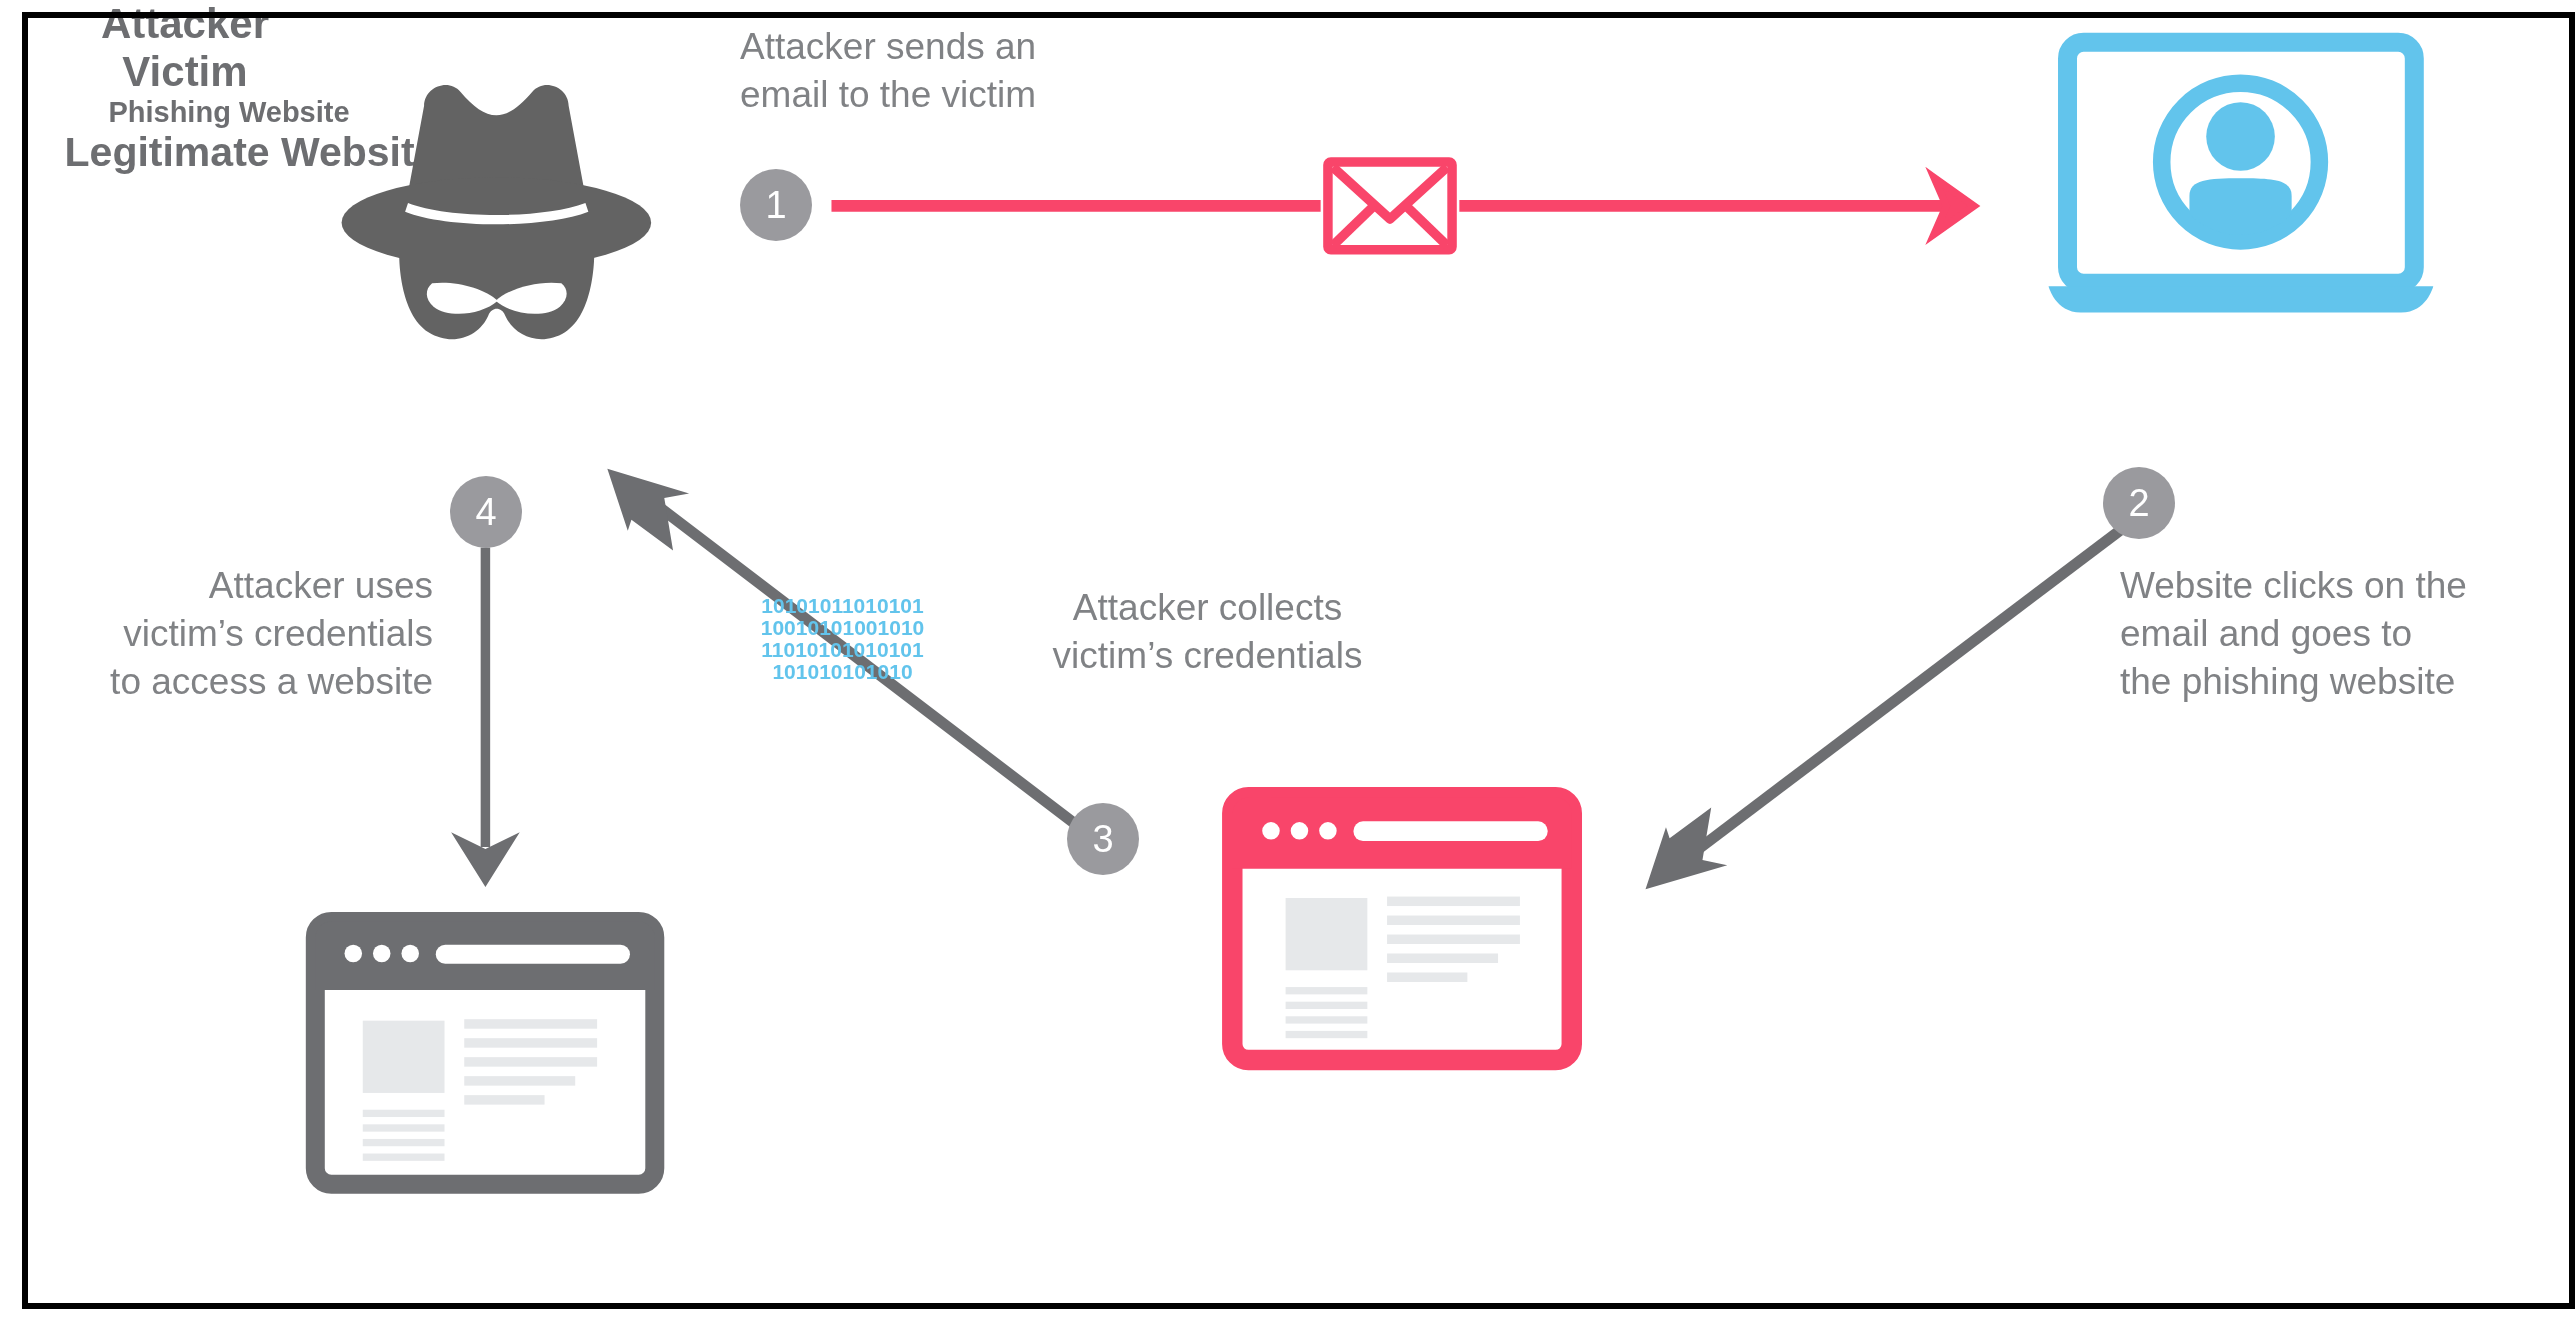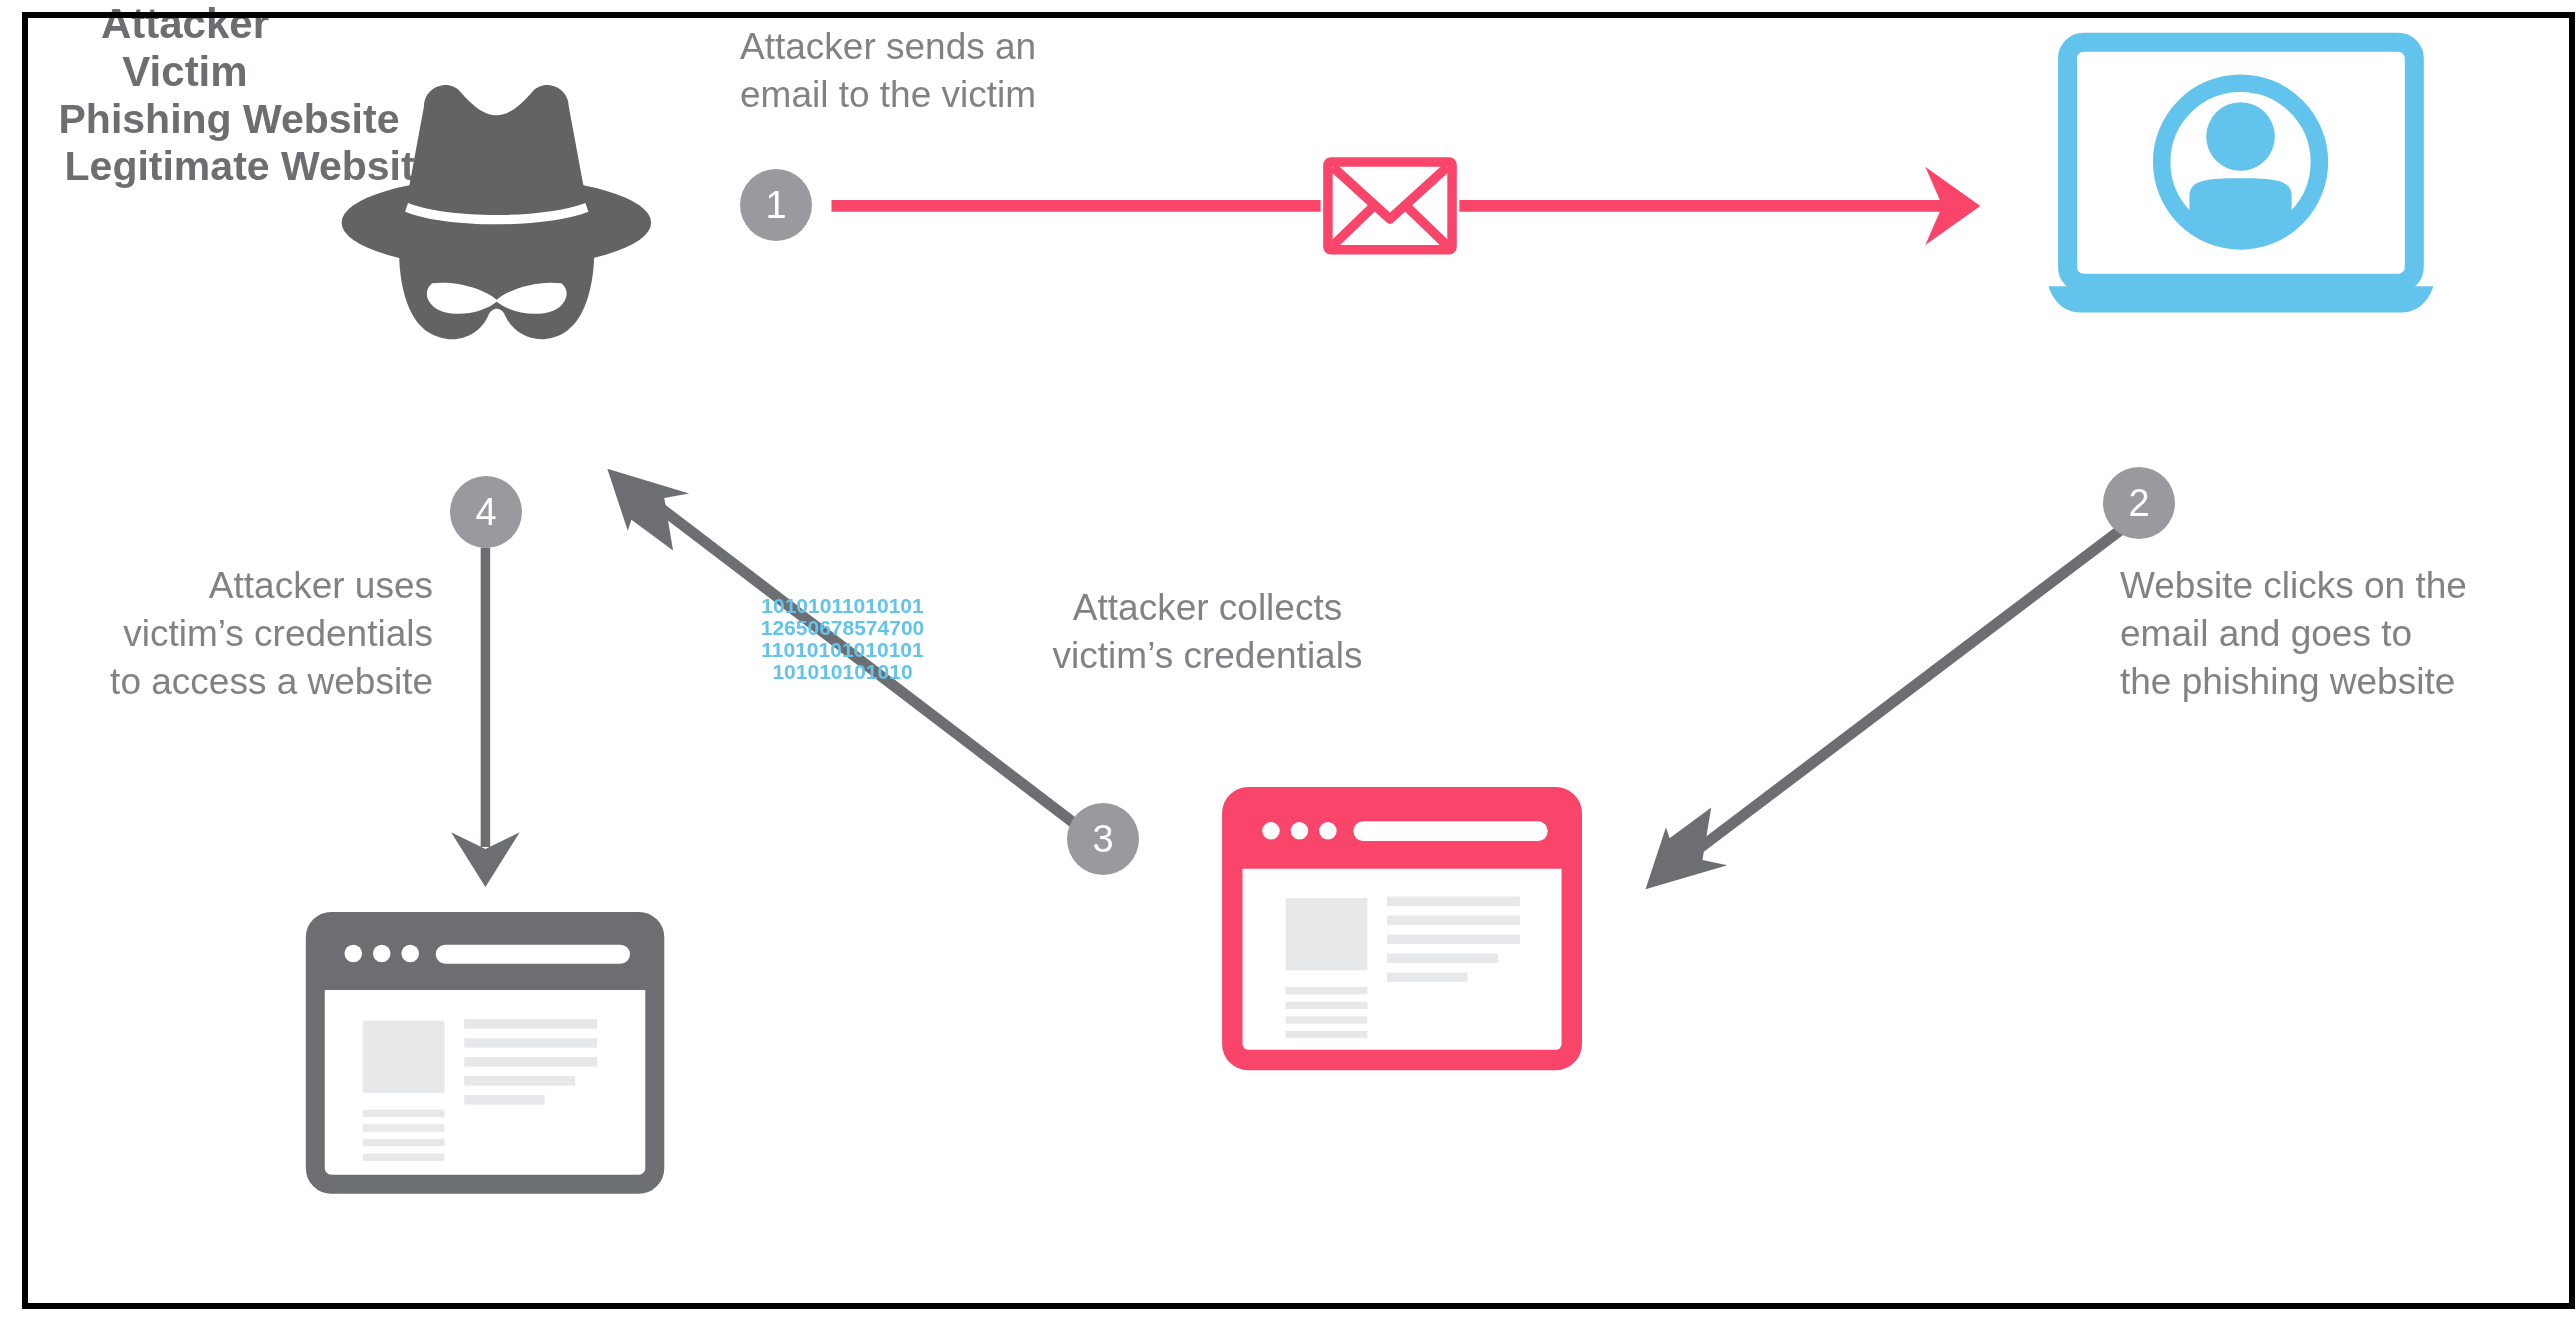--- a/index.html
+++ b/index.html
@@ -186,21 +186,21 @@
       <rect x="483" y="1540" width="112" height="10" fill="#e6e8ea"></rect>
       <rect x="483" y="1560" width="112" height="10" fill="#e6e8ea"></rect>
       <rect x="483" y="1580" width="112" height="10" fill="#e6e8ea"></rect>
     </g>
   </svg>
 
   <div class="node-label" style="left:311px; top:354px; width:350px; font-size:42px;">Attacker</div>
 
   <div class="node-label" style="left:2055px; top:354px; width:350px; font-size:42px;">Victim</div>
 
-  <div class="node-label" style="left:1173px; top:1128px; width:438px; font-size:41px;">Phishing Website</div>
+  <div class="node-label" style="left:1173px; top:1128px; width:438px; font-size:29px;">Phishing Website</div>
 
   <div class="node-label" style="left:234px; top:1241px; width:482px; font-size:41px;">Legitimate Website</div>
 
   <div class="badge" style="left:730px; top:169px; width:72px; height:72px;">1</div>
 
   <div class="badge" style="left:2093px; top:467px; width:72px; height:72px;">2</div>
 
   <div class="badge" style="left:1057px; top:803px; width:72px; height:72px;">3</div>
 
   <div class="badge" style="left:440px; top:476px; width:72px; height:72px;">4</div>
@@ -213,20 +213,20 @@
 the phishing website</div>
 
   <div class="caption" style="left:971px; top:584px; width:453px; text-align:center;">Attacker collects
 victim’s credentials</div>
 
   <div class="caption" style="left:29px; top:562px; width:394px; text-align:right;">Attacker uses
 victim’s credentials
 to access a website</div>
 
   <div class="binary-block" style="left:712px; top:595px; width:241px;">10101011010101
-12650678574700
+10010101001010
 11010101010101
 101010101010</div>
 
   <div class="frame-border"></div>
 
 </div>
 
 
 </body></html>

